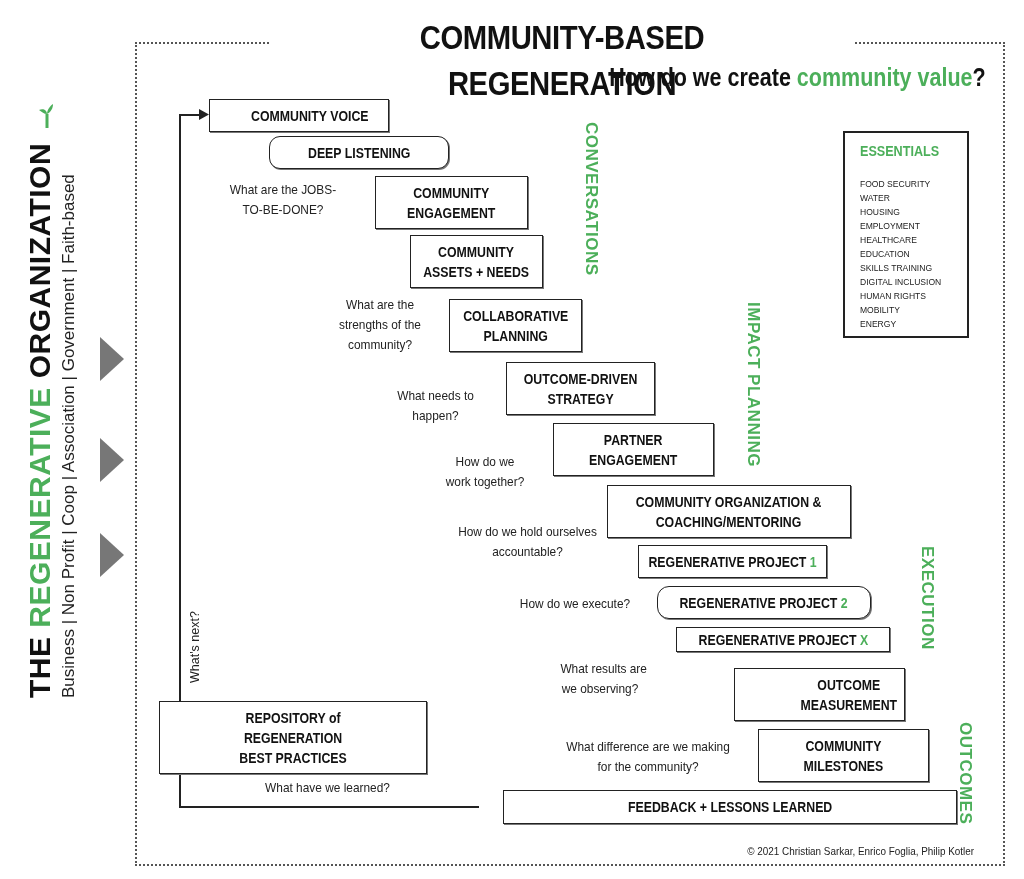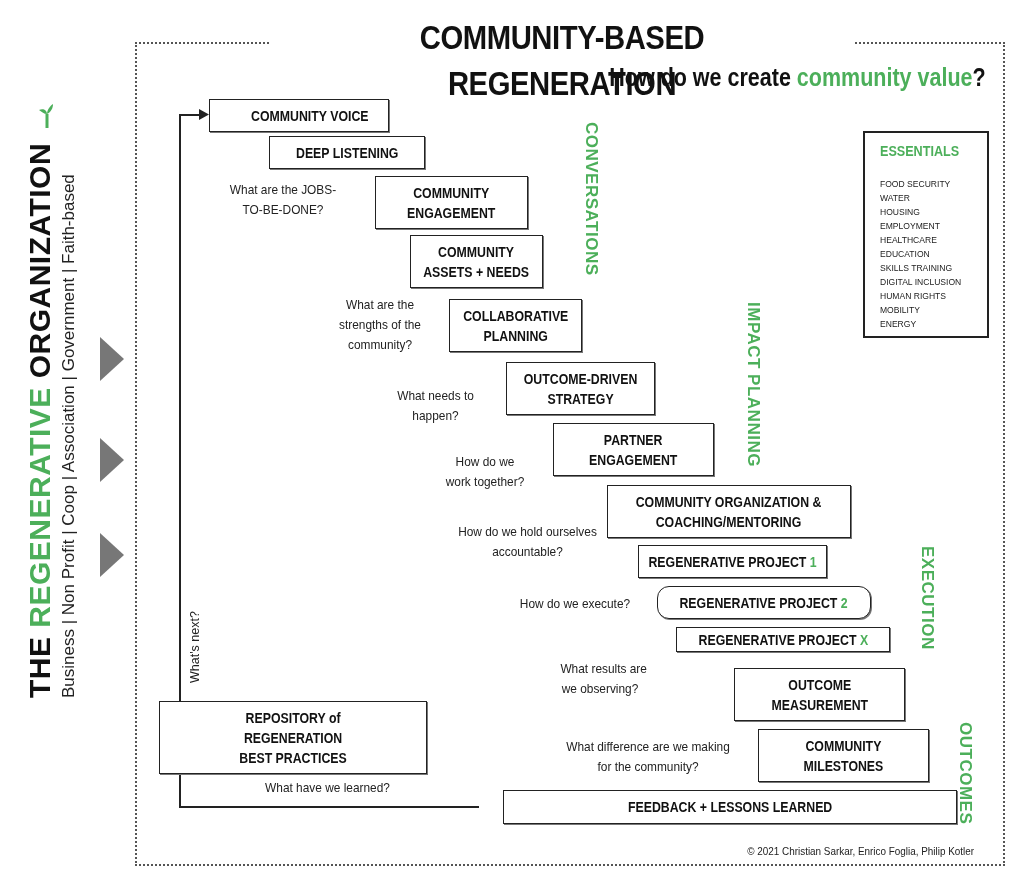--- a/index.html
+++ b/index.html
@@ -18,21 +18,21 @@
   .box { position:absolute; border:1.5px solid #222; background:#fff; box-sizing:border-box;
          display:flex; align-items:center; justify-content:center; text-align:center;
          font-weight:bold; font-size:14px; line-height:20px; box-shadow:1px 1px 0 #777; }
   .box span.inner { display:inline-block; transform:scaleX(0.88); white-space:nowrap; }
   .q { position:absolute; font-size:13.5px; line-height:20px; text-align:center; color:#222;
        transform:scaleX(0.88); white-space:nowrap; }
   .phase { position:absolute; color:#4caf5a; font-weight:bold; font-size:17px; letter-spacing:0.5px;
            writing-mode:vertical-rl; white-space:nowrap; transform-origin:center; }
   .line { position:absolute; background:#222; }
   .essentials { position:absolute; left:843px; top:131px; width:126px; height:207px;
-                border:2px solid #222; box-sizing:border-box; background:#fff;margin-left:20px; }
+                border:2px solid #222; box-sizing:border-box; background:#fff; }
   .ess-title { position:absolute; left:15px; top:10px; color:#4caf5a; font-weight:bold; font-size:14px;
                transform:scaleX(0.9); transform-origin:left; }
   .ess-list { position:absolute; left:15px; top:44px; margin:0; padding:0; list-style:none;
               font-size:9.5px; line-height:14px; color:#222; }
   .ess-list li { transform:scaleX(0.9); transform-origin:left; white-space:nowrap; }
   .side { position:absolute; left:22px; top:698px; transform:rotate(-90deg); transform-origin:left top;
           white-space:nowrap; }
   .side-title { font-weight:bold; font-size:30px; line-height:36px; letter-spacing:0.5px; }
   .side-sub { font-size:17px; line-height:22px; color:#222; }
   .tri { position:absolute; width:0; height:0; border-top:22px solid transparent;
@@ -67,21 +67,21 @@
 <div class="line" style="left:179px; top:114px; width:2px; height:694px;"></div>
 <div class="line" style="left:179px; top:806px; width:300px; height:2px;"></div>
 <div class="line" style="left:179px; top:114px; width:22px; height:2px;"></div>
 <svg class="abs" style="left:199px; top:109px" width="12" height="12">
     <polygon points="0,0 10,5.5 0,11" fill="#222"></polygon>
   </svg>
 
 <div class="box" style="left:209px; top:99px; width:180px; height:33px;padding-left:22px;">
     <span class="inner">COMMUNITY VOICE</span>
   </div>
-<div class="box" style="left:269px; top:136px; width:156px; height:33px;">
+<div class="box" style="left:269px; top:136px; width:180px; height:33px;border-radius:11px;">
     <span class="inner">DEEP LISTENING</span>
   </div>
 <div class="box" style="left:375px; top:176px; width:153px; height:53px;">
     <span class="inner"><span>COMMUNITY</span><br><span>ENGAGEMENT</span></span>
   </div>
 <div class="box" style="left:410px; top:235px; width:133px; height:53px;">
     <span class="inner"><span>COMMUNITY</span><br><span>ASSETS + NEEDS</span></span>
   </div>
 <div class="box" style="left:449px; top:299px; width:133px; height:53px;">
     <span class="inner"><span>COLLABORATIVE</span><br><span>PLANNING</span></span>
@@ -97,21 +97,21 @@
   </div>
 <div class="box" style="left:638px; top:545px; width:189px; height:33px;">
     <span class="inner"><span>REGENERATIVE PROJECT </span><span class="green">1</span></span>
   </div>
 <div class="box" style="left:657px; top:586px; width:214px; height:33px;border-radius:12px;">
     <span class="inner"><span>REGENERATIVE PROJECT </span><span class="green">2</span></span>
   </div>
 <div class="box" style="left:676px; top:627px; width:214px; height:25px;">
     <span class="inner"><span>REGENERATIVE PROJECT </span><span class="green">X</span></span>
   </div>
-<div class="box" style="left:734px; top:668px; width:171px; height:53px;">
+<div class="box" style="left:734px; top:668px; width:171px; height:53px;justify-content:flex-end;">
     <span class="inner"><span>OUTCOME</span><br><span>MEASUREMENT</span></span>
   </div>
 <div class="box" style="left:758px; top:729px; width:171px; height:53px;">
     <span class="inner"><span>COMMUNITY</span><br><span>MILESTONES</span></span>
   </div>
 <div class="box" style="left:503px; top:790px; width:454px; height:34px;">
     <span class="inner">FEEDBACK + LESSONS LEARNED</span>
   </div>
 
 <div class="box" style="left:159px; top:701px; width:268px; height:73px;">

